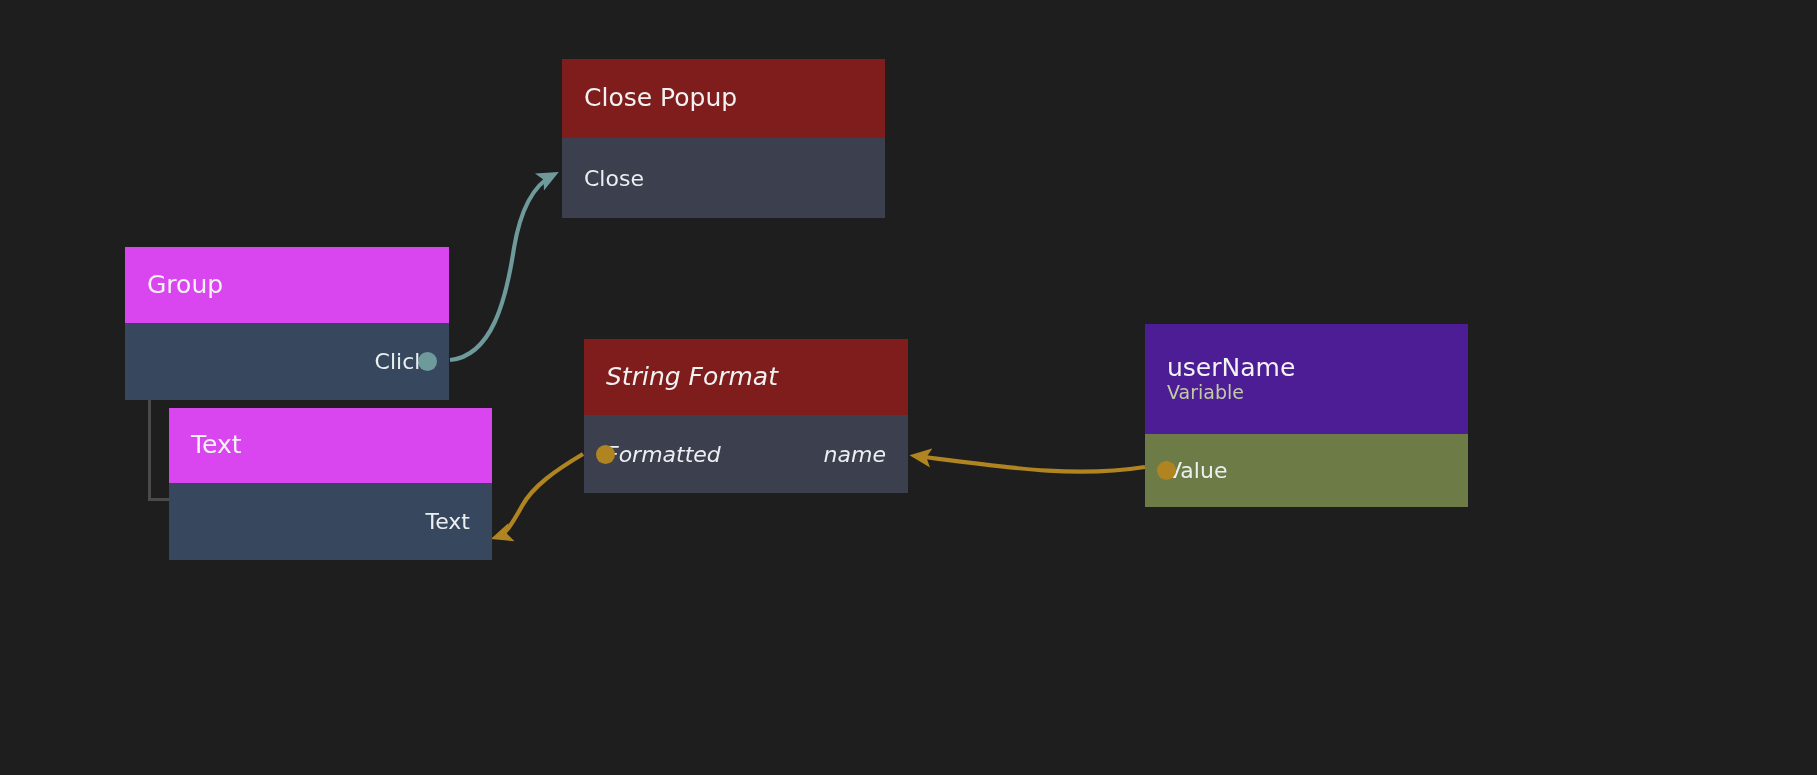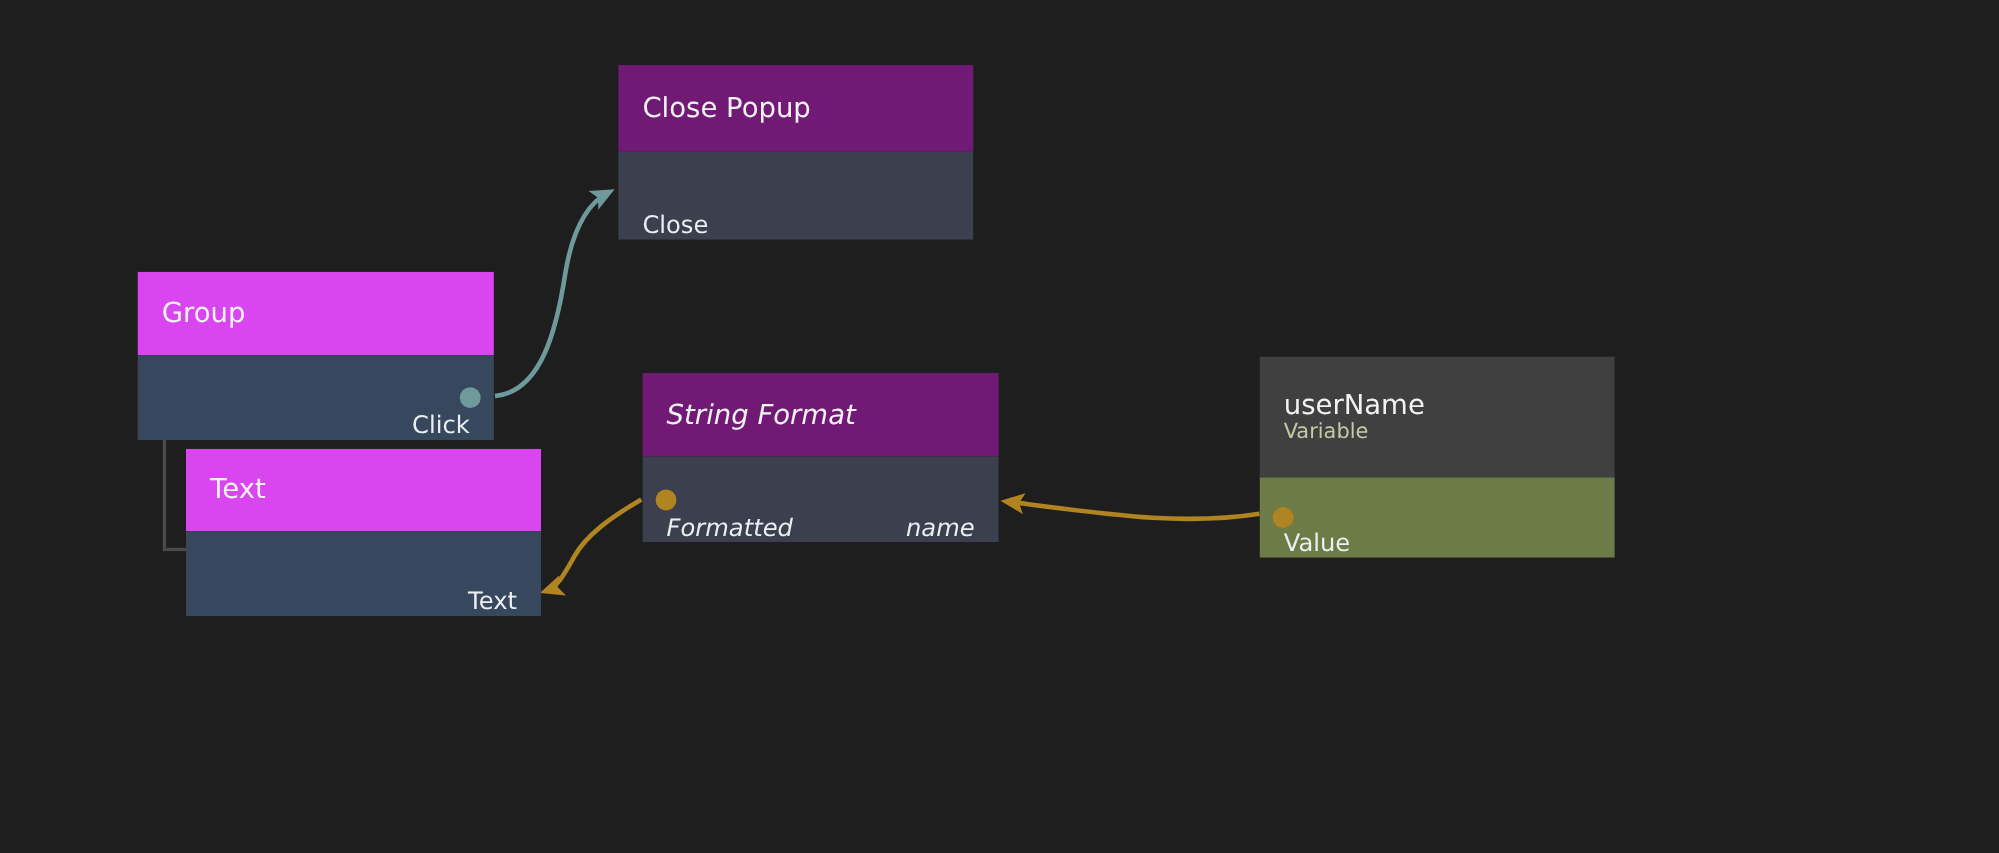--- a/index.html
+++ b/index.html
@@ -52,21 +52,21 @@
     white-space: nowrap;
   }
   .node-body {
     box-sizing: border-box;
     position: relative;
   }
   .port-row {
     position: relative;
     box-sizing: border-box;
     display: flex;
-    align-items: flex-end;
+    align-items: center;
     width: 100%;
     height: 100%;
   }
   .port-label {
     font-size: 22px;
     color: #eceff1;
     white-space: nowrap;
   }
   .port-label.right {
     margin-left: auto;
@@ -74,25 +74,25 @@
   .port-dot {
     position: absolute;
     border-radius: 50%;
   }
 
   
   .node.blue .node-header { background: #d946ef; }
   .node.blue .node-body   { background: #37485e; }
 
   
-  .node.gray .node-header { background: #701a75; }
+  .node.gray .node-header { background: #7f1d1d; }
   .node.gray .node-body   { background: #3c3f4d; }
 
   
-  .node.green .node-header { background: #404040; }
+  .node.green .node-header { background: #4c1d95; }
   .node.green .node-body   { background: #6d7b47; }
   .node.green .node-subtitle { color: #c3cba4; }
 
   
   #hierarchy-bracket {
     position: absolute;
     border-left: 3px solid #4a4a4a;
     border-bottom: 3px solid #4a4a4a;
   }
 </style>

